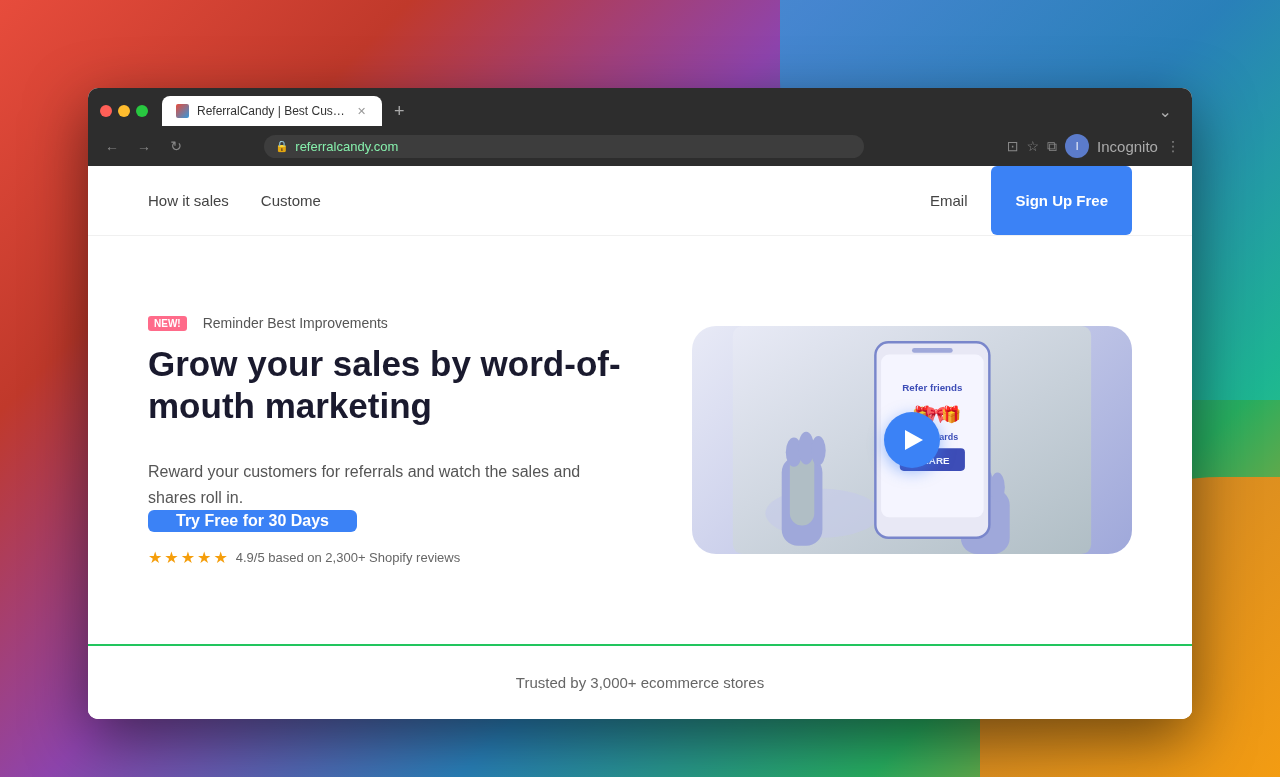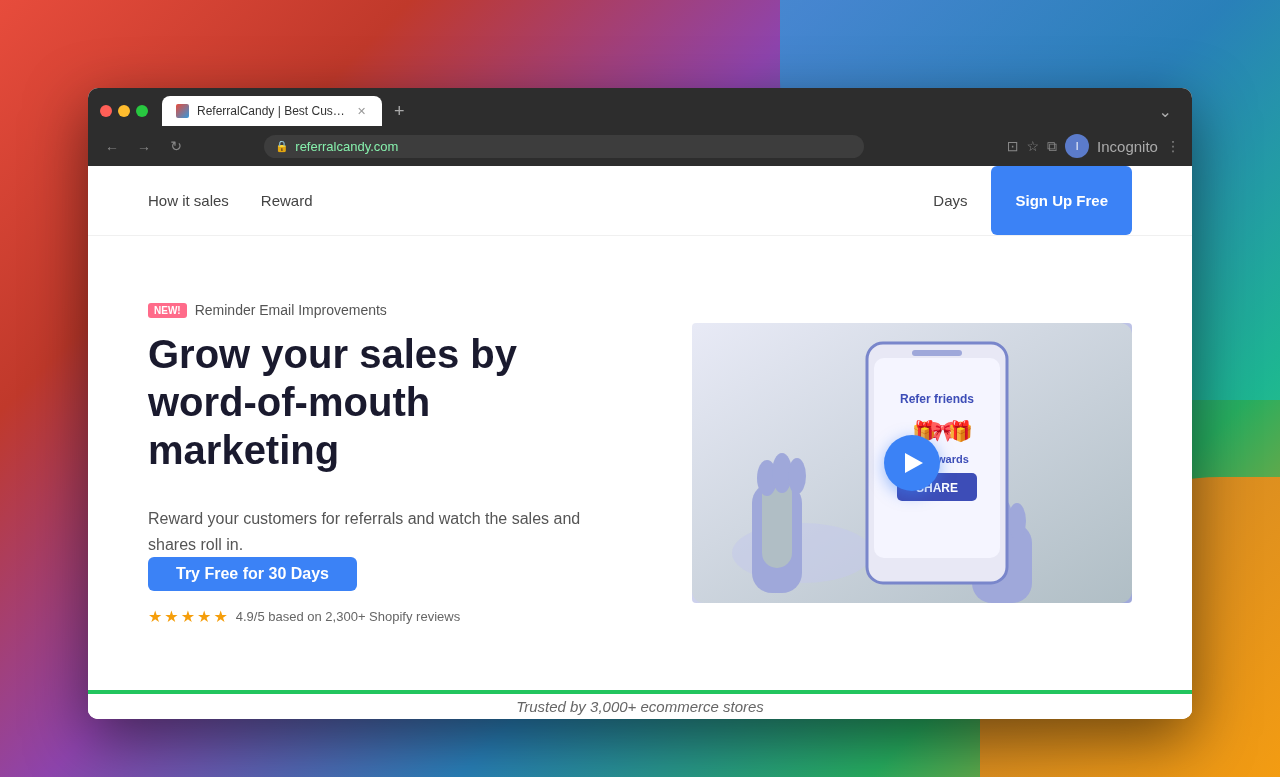--- a/index.html
+++ b/index.html
@@ -282,57 +282,57 @@
     }
 
     .hero-left {
       flex: 1;
       max-width: 500px;
     }
 
     .new-badge {
       display: inline-flex;
       align-items: center;
-      gap: 8px;
+      gap: 16px;
       margin-bottom: 12px;
     }
 
     .badge-label {
       background: #ff6b8a;
       color: #fff;
       font-size: 10px;
       font-weight: 700;
       padding: 2px 6px;
       border-radius: 3px;
     }
 
     .badge-text {
       font-size: 14px;
       color: #555;
     }
 
     .hero-title {
-      font-size: 40px;
+      font-size: 35px;
       font-weight: 800;
       color: #1a1a2e;
       line-height: 1.2;
       margin-bottom: 32px;
     }
 
     .hero-desc {
       font-size: 16px;
       color: #555;
       line-height: 1.6;
     }
 
     .cta-btn {
       background: #3b82f6;
       color: #fff;
       border: none;
-      padding: 8px 28px;
+      padding: 2px 28px;
       border-radius: 6px;
       font-size: 16px;
       font-weight: 600;
       cursor: pointer;
       display: inline-block;
       margin-bottom: 16px;
     }
 
     .rating-row {
       display: flex;
@@ -356,23 +356,23 @@
     }
 
     
     .hero-right {
       flex: 1;
       max-width: 440px;
     }
 
     .video-placeholder {
       width: 100%;
-      height: 280px;
+      height: 228px;
       background: linear-gradient(135deg, #e8eaf6 0%, #c5cae9 50%, #9fa8da 100%);
-      border-radius: 4px;
+      border-radius: 24px;
       position: relative;
       overflow: hidden;
       display: flex;
       align-items: center;
       justify-content: center;
     }
 
     .play-btn {
       position: absolute;
       left: 50%;
@@ -394,24 +394,23 @@
       height: 0;
       border-top: 10px solid transparent;
       border-bottom: 10px solid transparent;
       border-left: 18px solid #fff;
       margin-left: 4px;
     }
 
     
     .trusted-section {
       text-align: center;
-      padding: 4px;
-      border-top: 4px solid #22c55e;
+      padding: 28px;
+      border-top: 2px solid #22c55e;
       background: #fff;
-      font-style: italic;
     }
 
     .trusted-text {
       font-size: 15px;
       color: #666;
       font-weight: 500;
     }
 
     
     .logo-svg {
@@ -467,36 +466,36 @@
       </div>
     </div>
   </div>
 
   <div class="website-content">
 
     <nav class="site-navbar">
 
       <div class="nav-links">
         <a class="nav-link">How it sales</a>
-        <a class="nav-link">Reward</a>
+        <a class="nav-link">Custome</a>
       </div>
 
       <div class="nav-right">
-        <a class="login-btn">Days</a>
+        <a class="login-btn">Email</a>
         <button class="signup-btn">Sign Up Free</button>
       </div>
     </nav>
 
     <section class="hero-section">
 
       <div class="hero-left">
 
         <div class="new-badge">
           <span class="badge-label">NEW!</span>
-          <span class="badge-text">Reminder Email Improvements</span>
+          <span class="badge-text">Reminder Best Improvements</span>
         </div>
 
         <h1 class="hero-title">Grow your sales by word-of-mouth marketing</h1>
 
         <p class="hero-desc">Reward your customers for referrals and watch the sales and shares roll in.</p>
 
         <button class="cta-btn">Try Free for 30 Days</button>
 
         <div class="rating-row">
           <div class="stars">

